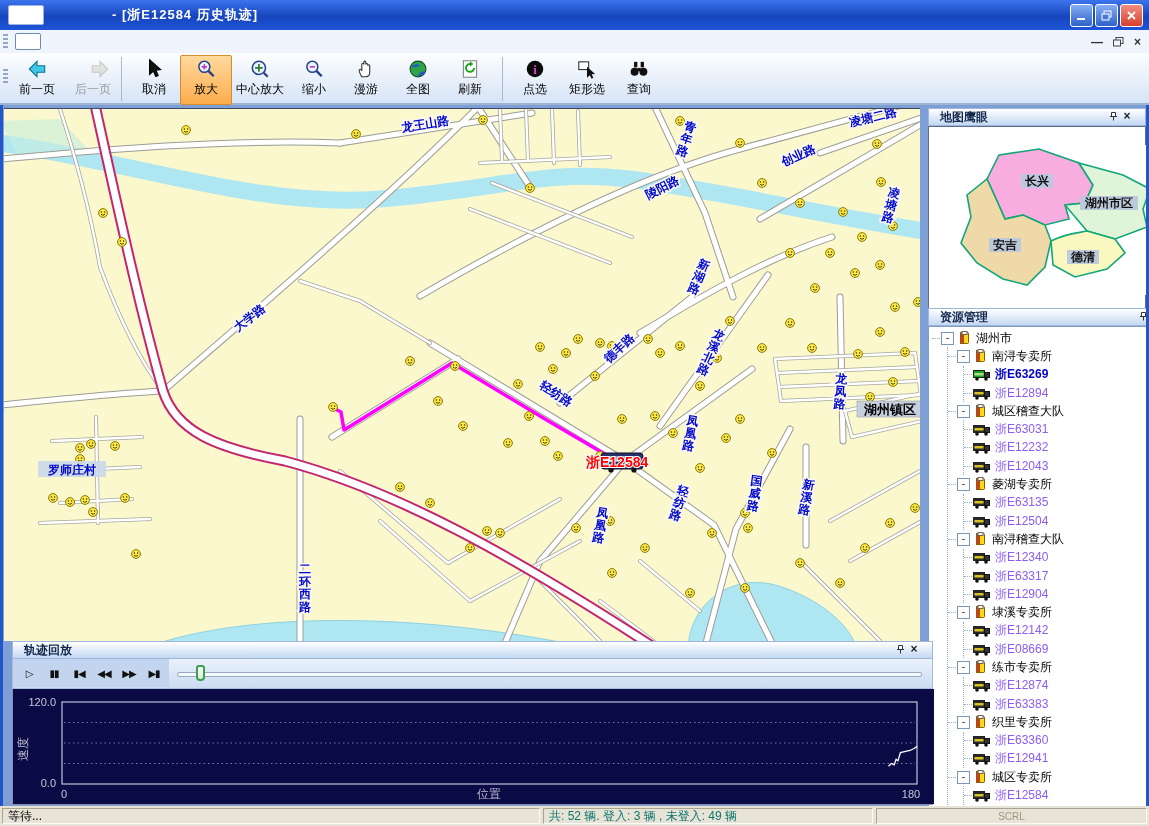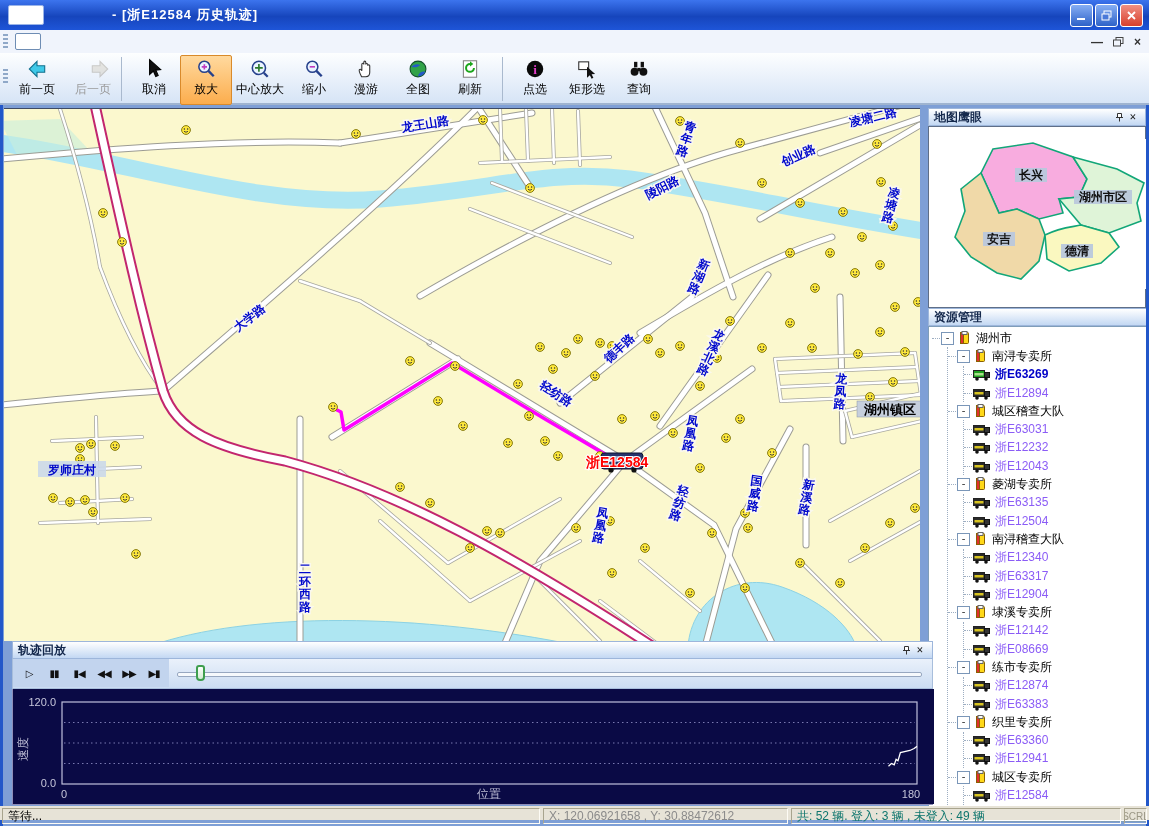--- a/index.html
+++ b/index.html
@@ -44,26 +44,26 @@
   .tsep{width:1px;height:44px;background:#A9B9CE;margin:2px 6px 0 6px;}
   .tlabel{white-space:nowrap;}
 
   
   #map-window{position:absolute;left:4px;top:108px;width:916px;height:532px;border-top:1px solid #3E4A64;
     background:#FBF8CE;z-index:10;}
   #map-svg{display:block;}
 
   
   .panel-header{height:18px;background:linear-gradient(#FFFFFF,#C3D8F3);border:1px solid #9DB6DB;
-    display:flex;align-items:center;font-size:12px;font-weight:bold;color:#14284C;padding:0 5px;box-sizing:border-box;font-family:Liberation Serif, serif;}
+    display:flex;font-size:12px;font-weight:bold;color:#14284C;padding:0 11px;box-sizing:border-box;}
   .panel-header .ph-title{flex:1;}
   .ph-ctl{width:14px;height:14px;display:flex;align-items:center;justify-content:center;color:#222;
     font-weight:bold;font-size:12px;line-height:12px;}
   #overview-panel{position:absolute;left:928px;top:108px;width:218px;z-index:10;}
-  #overview-content{height:156px;background:#fff;border:1px solid #5F6F88;padding:12px;}
+  #overview-content{height:156px;background:#fff;border:1px solid #5F6F88;padding:18px;}
   #resource-panel{position:absolute;left:928px;top:308px;width:248px;z-index:10;}
   #resource-content{position:relative;height:494px;background:#fff;border:1px solid #7F9DB9;overflow:hidden;}
   #tree-rows{position:absolute;left:3px;top:2px;right:19px;bottom:0;font-size:12px;white-space:nowrap;}
   .trow{height:18.3px;display:flex;align-items:center;}
   .tkids{margin-left:15px;border-left:1px dotted #9DAEC2;}
   .stub{width:8px;border-top:1px dotted #9DAEC2;margin-right:1px;flex:none;}
   .expander{width:11px;height:11px;border:1px solid #7A96B8;background:#fff;color:#333;font-size:11px;
     line-height:9px;text-align:center;margin-right:3px;flex:none;}
   .ticon-tree{margin-right:4px;display:flex;align-items:center;flex:none;}
   .tlabel-org{color:#000;}
@@ -88,21 +88,21 @@
     display:flex;align-items:center;padding-left:5px;gap:3px;box-sizing:border-box;}
   .pb-btn{width:22px;height:22px;display:flex;align-items:center;justify-content:center;
     font-size:10px;color:#111;letter-spacing:-1px;}
   #pb-slider{position:absolute;left:164px;right:10px;top:13px;height:3px;background:#F6F9FC;
     border:1px solid #97A7C0;border-radius:2px;}
   #pb-thumb{position:absolute;width:9px;height:16px;top:-8px;background:linear-gradient(#FBFFFB,#D4ECD4);
     border:2px solid #3E9E4E;border-radius:3px 3px 4px 4px;box-sizing:border-box;}
   #pb-chart{height:115px;background:#fef9c3;border:1px solid #8D8DB8;border-top:none;box-sizing:content-box;}
 
   
-  #statusbar{position:absolute;left:0;top:806px;width:1149px;height:14px;background:#E7E3D7;
+  #statusbar{position:absolute;left:0;top:806px;width:1149px;height:20px;background:#E7E3D7;
     display:flex;gap:3px;padding:1px 2px;font-size:12px;box-sizing:border-box;z-index:60;}
   .sbox{border:1px solid;border-color:#A8A48E #FDFBF5 #FDFBF5 #A8A48E;display:flex;align-items:center;
     padding:0 5px;height:16px;margin-top:1px;box-sizing:border-box;white-space:nowrap;overflow:hidden;}
   #sb-msg{width:538px;color:#000;}
   #sb-coords{width:245px;color:#8B8B8B;}
   #sb-counts{width:330px;color:#0f766e;}
   #sb-scrl{flex:1;color:#9A9684;font-size:10px;justify-content:center;padding:0 1px;}
 </style>
 </head>
 <body>
@@ -1445,16 +1445,15 @@
         <text x="51" y="109" text-anchor="middle" font-size="11" fill="#C6C6DA">0</text>
         <text x="476" y="109" text-anchor="middle" font-size="12" fill="#BCBCD4">位置</text>
         <text x="898" y="109" text-anchor="middle" font-size="11" fill="#C6C6DA">180</text>
         <polyline points="875.5,77.2 878.4,74.5 881.2,75.9 883.1,70.4 885.0,71.8 887.4,63.6 896.9,61.5 901.1,59.5 904.0,57.4" fill="none" stroke="#FFFFFF" stroke-width="1.3"></polyline>
       </svg>
   </div>
 </div>
 
 <div id="statusbar">
   <div class="sbox" id="sb-msg">等待...</div>
-  <div class="sbox" id="sb-coords">X: 120.06921658 , Y: 30.88472612</div>
   <div class="sbox" id="sb-counts">共: 52 辆. 登入: 3 辆 , 未登入: 49 辆</div>
   <div class="sbox" id="sb-scrl">SCRL</div>
 </div>
 
 </body></html>

